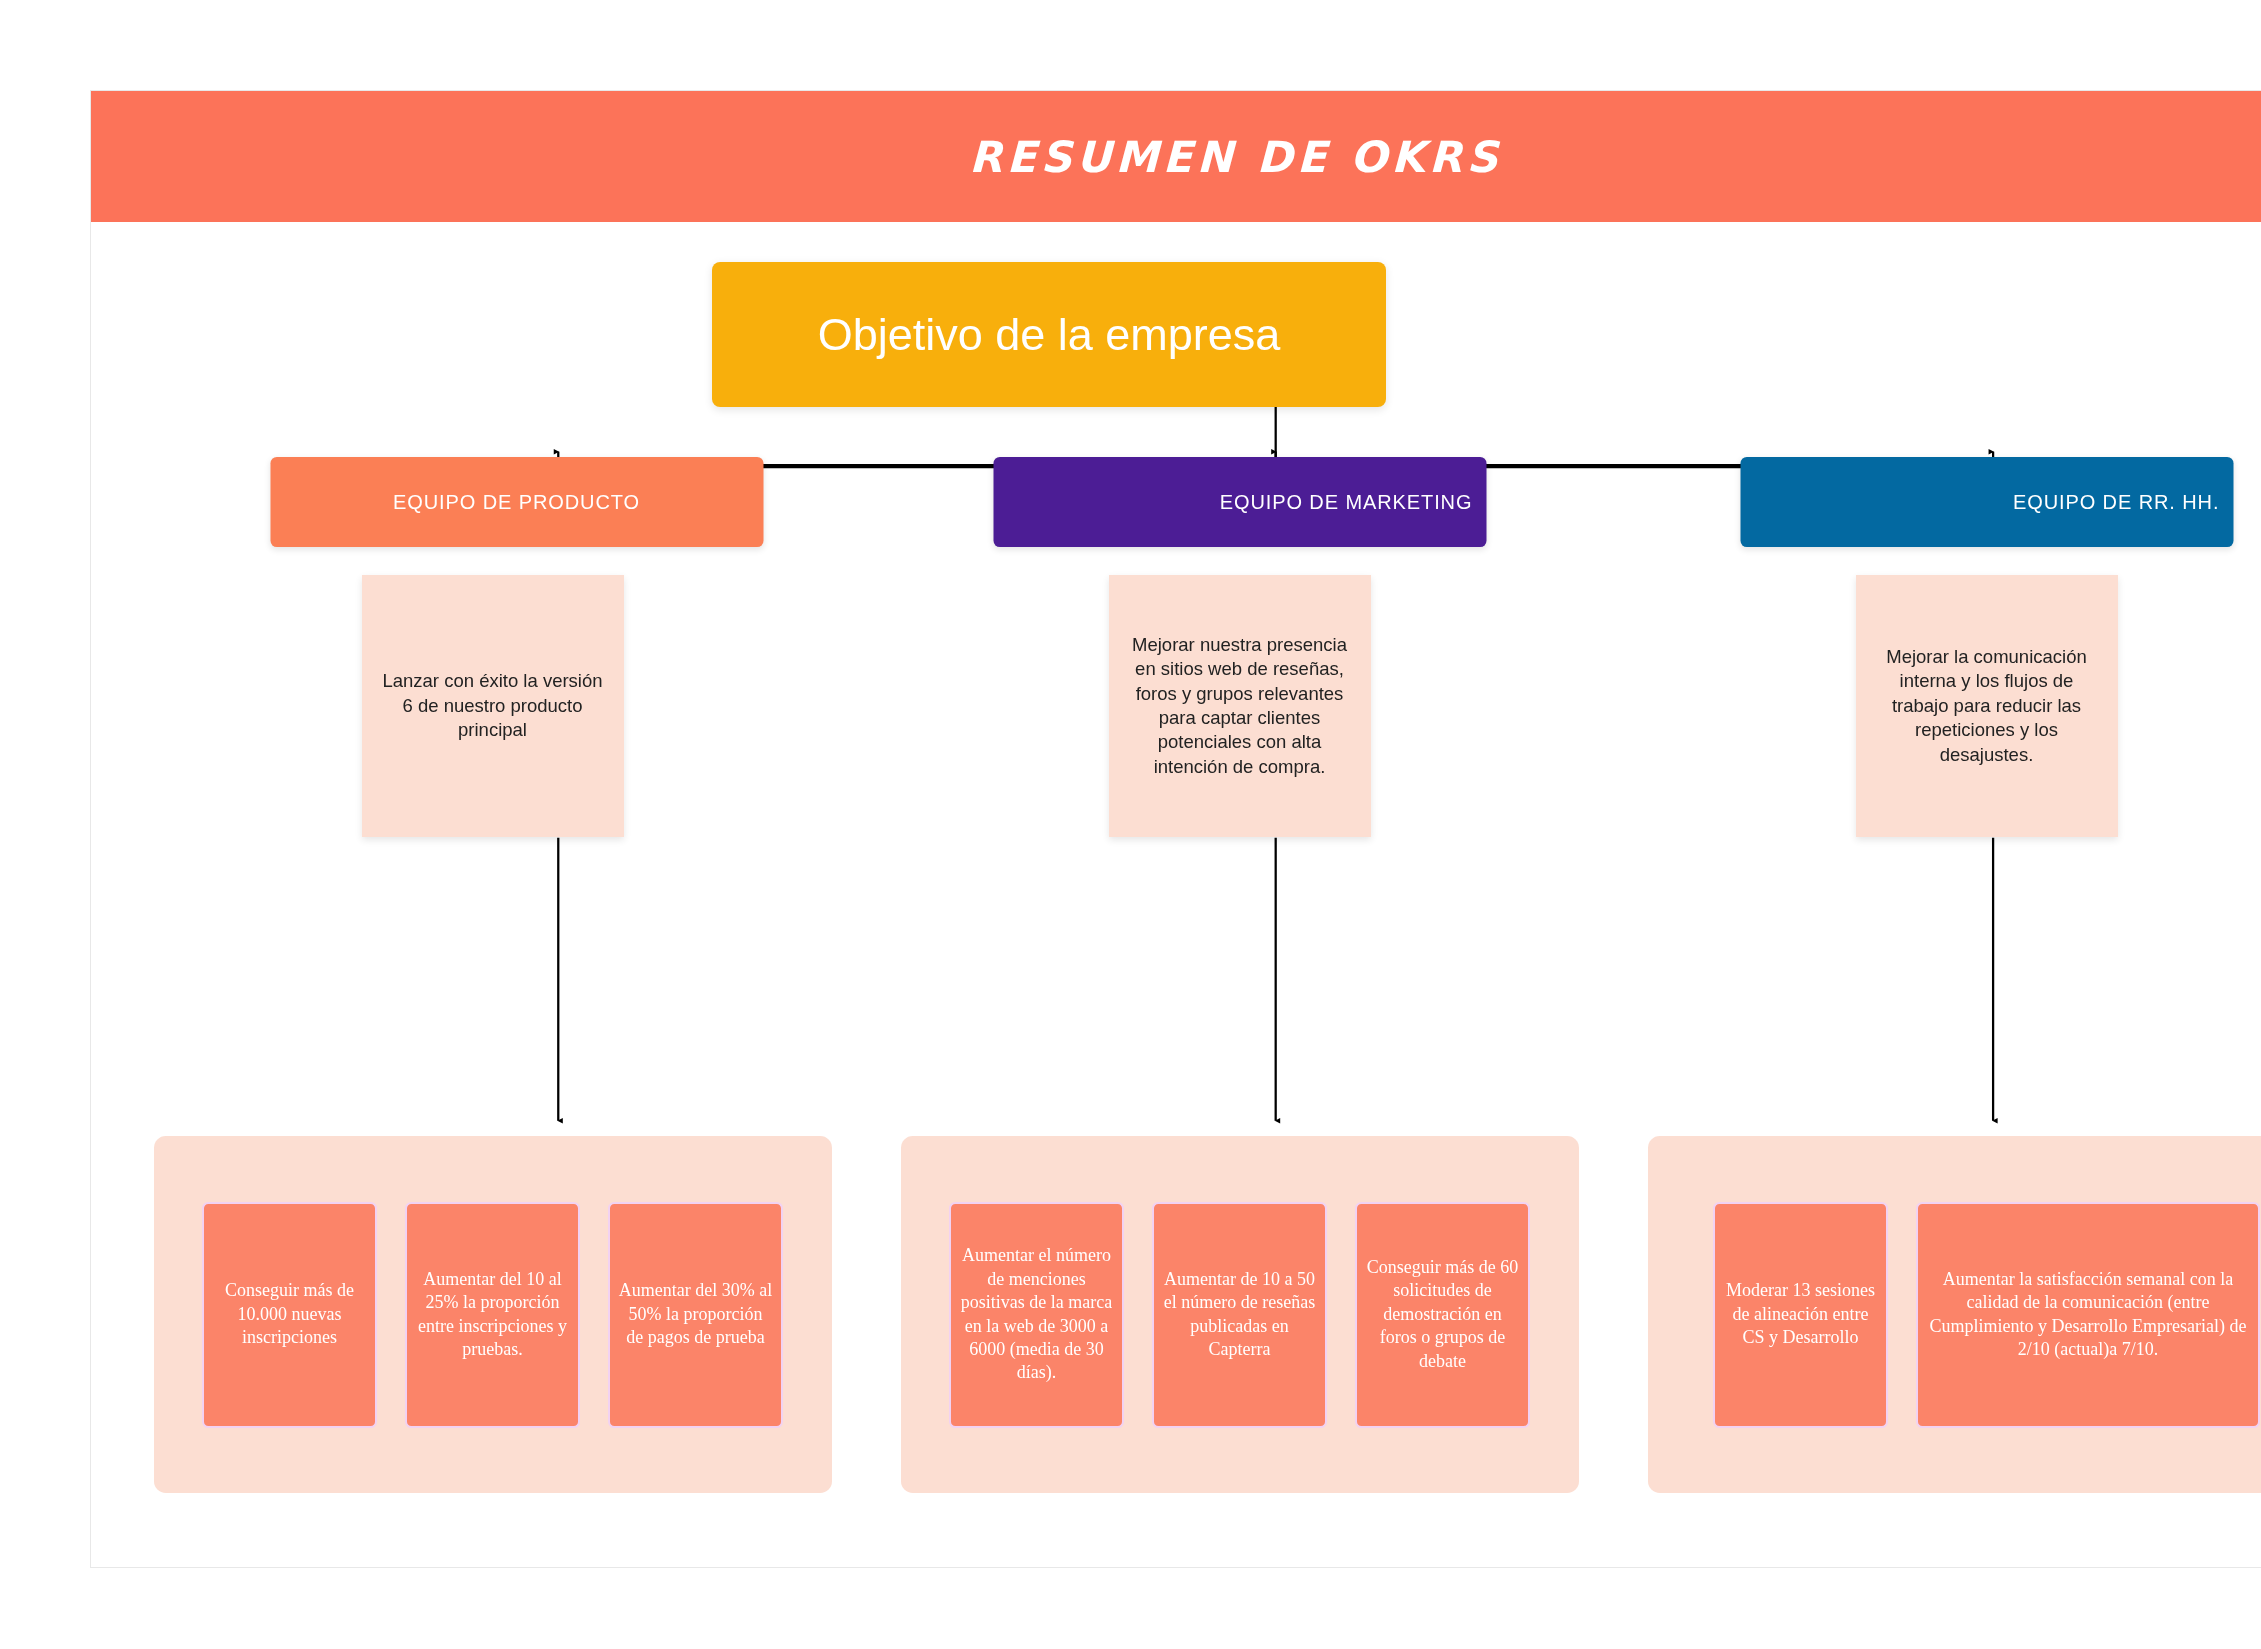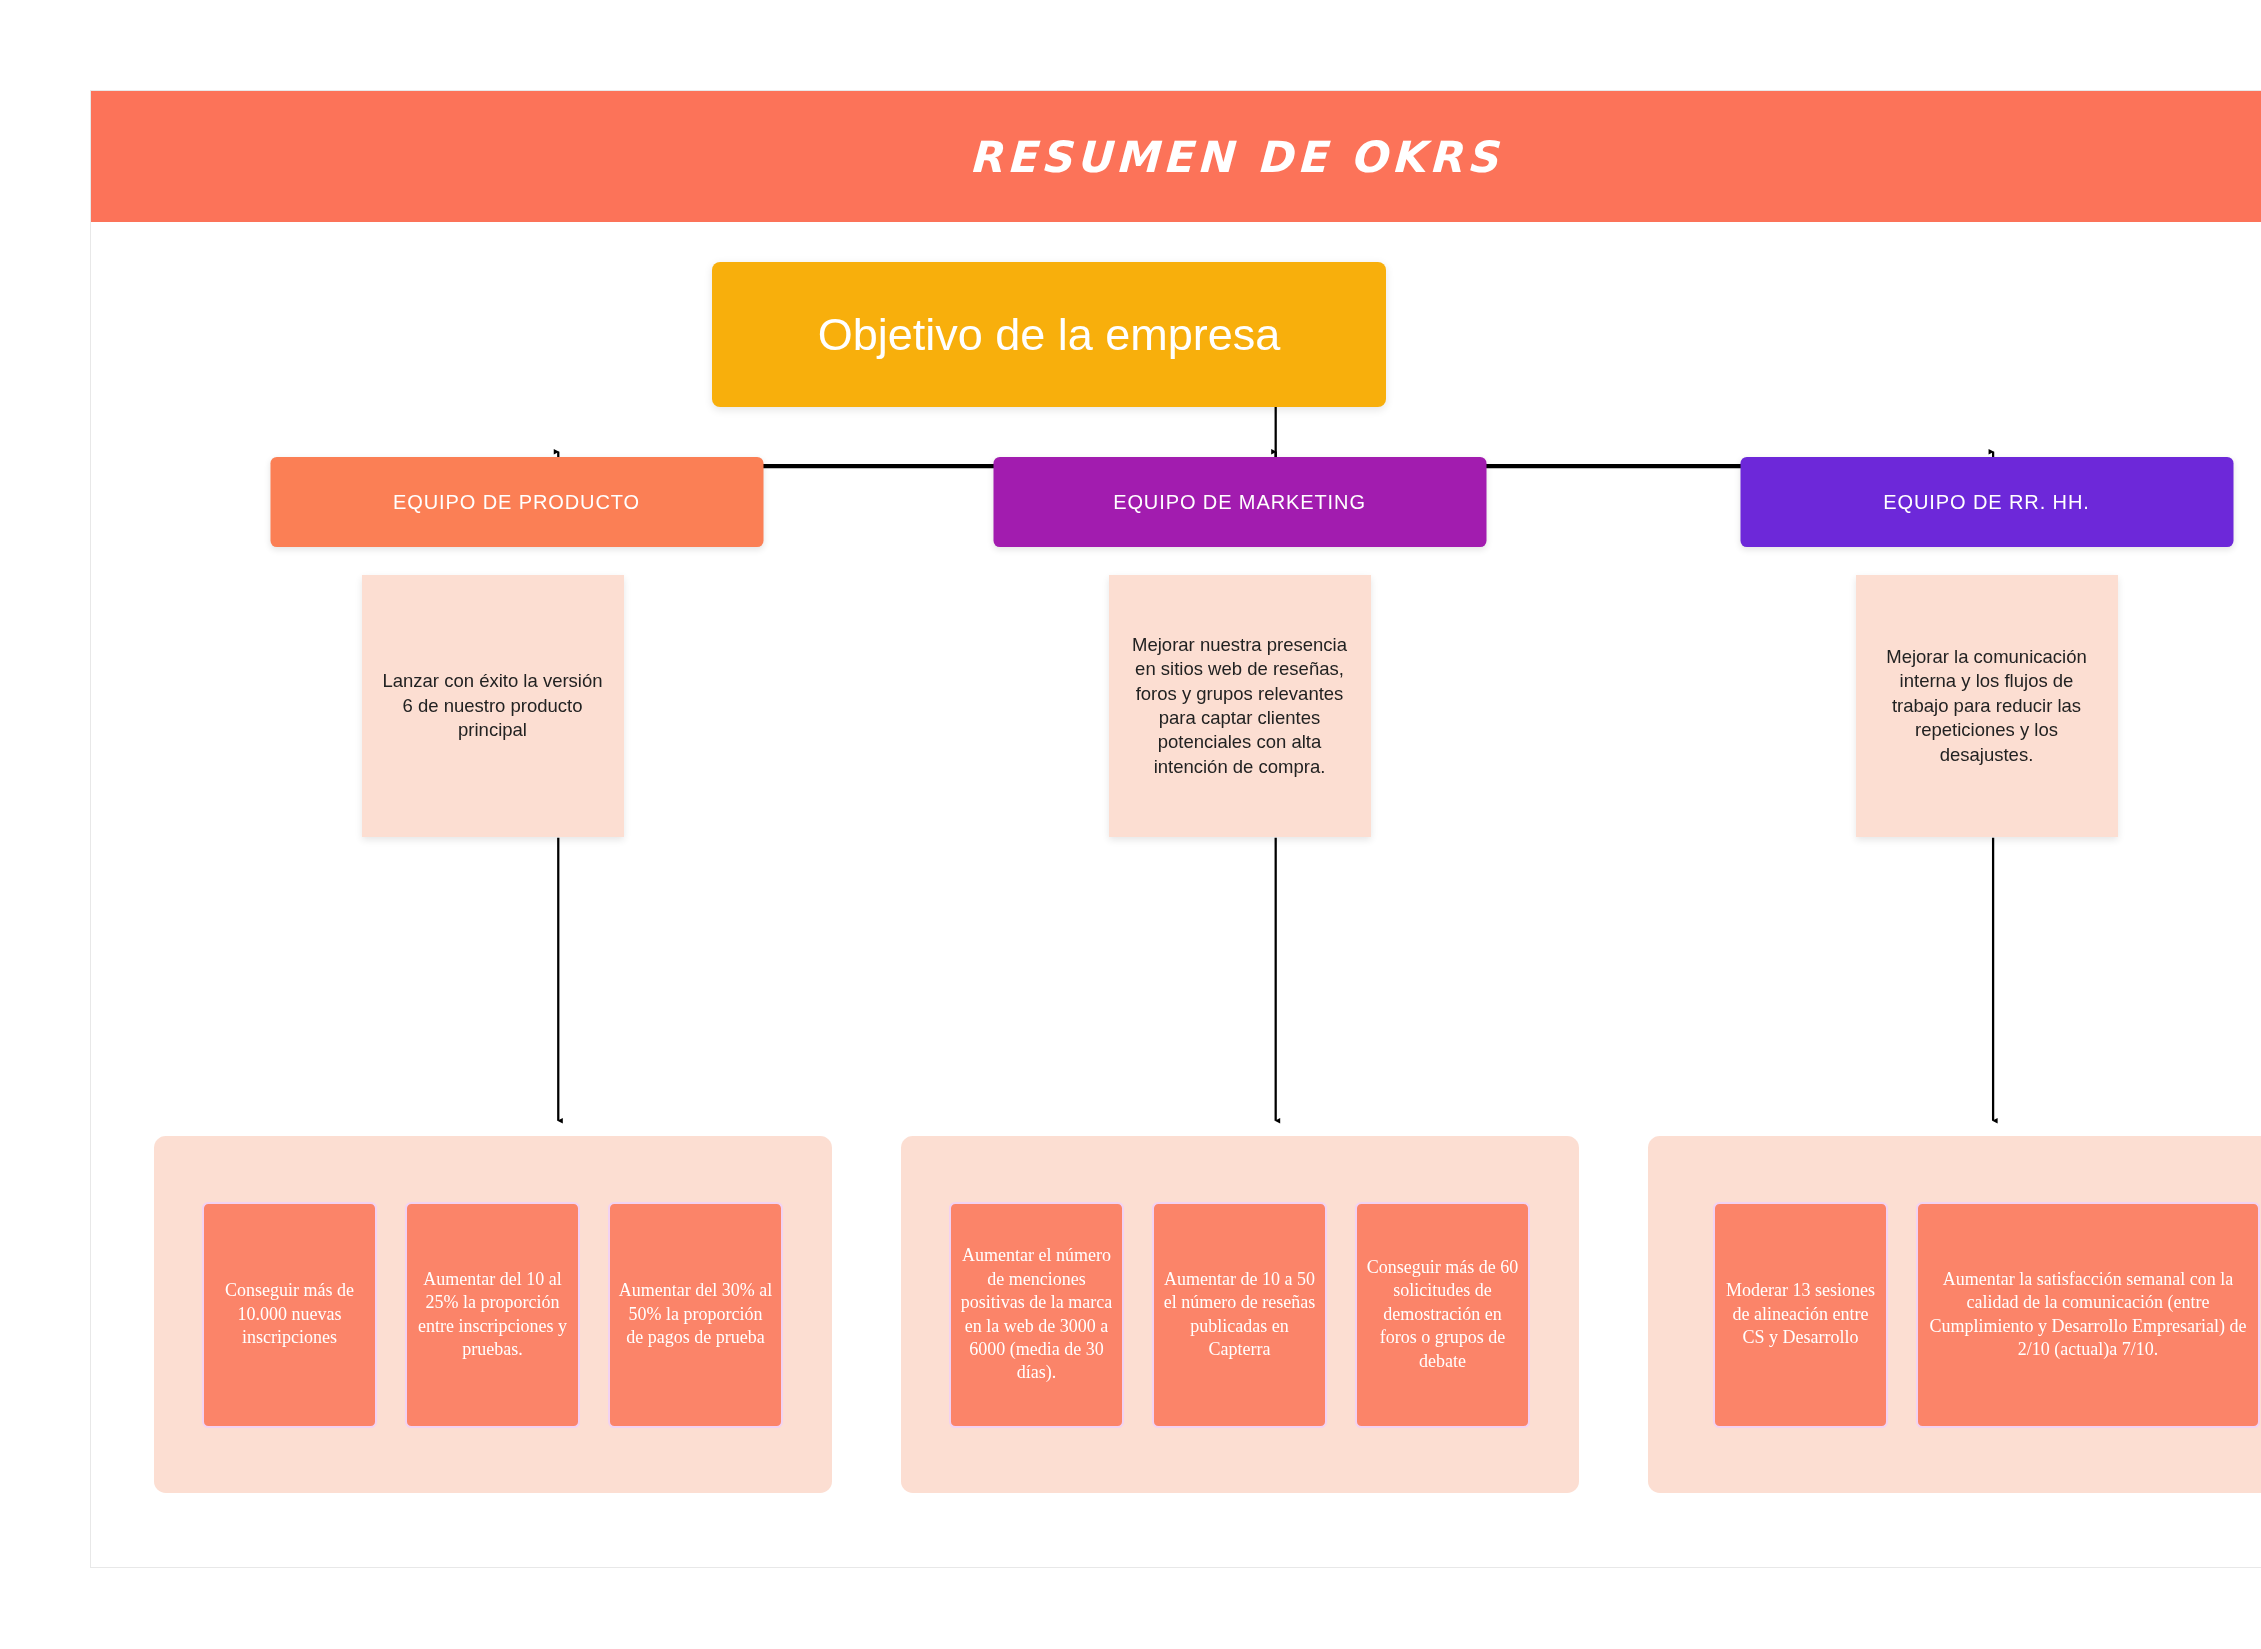--- a/index.html
+++ b/index.html
@@ -239,41 +239,41 @@
         <div class="kr-card w-narrow">
           <div class="kr-label">Aumentar del 10 al 25% la proporción entre inscripciones y pruebas.</div>
         </div>
         <div class="kr-card w-narrow">
           <div class="kr-label">Aumentar del 30% al 50% la proporción de pagos de prueba</div>
         </div>
       </div>
     </div>
 
     <div class="column" id="col-marketing">
-      <div class="team-header" style="background:#a21caf;">
+      <div class="team-header" style="background:#4c1d95;justify-content:flex-end;">
         <div class="team-header-label">EQUIPO DE MARKETING</div>
       </div>
       <div class="team-objective">
         <div class="team-objective-label">Mejorar nuestra presencia en sitios web de reseñas, foros y grupos relevantes para captar clientes potenciales con alta intención de compra.</div>
       </div>
       <div class="kr-group">
         <div class="kr-card w-narrow">
           <div class="kr-label">Aumentar el número de menciones positivas de la marca en la web de 3000 a 6000 (media de 30 días).</div>
         </div>
         <div class="kr-card w-narrow">
           <div class="kr-label">Aumentar de 10 a 50 el número de reseñas publicadas en Capterra</div>
         </div>
         <div class="kr-card w-narrow">
           <div class="kr-label">Conseguir más de 60 solicitudes de demostración en foros o grupos de debate</div>
         </div>
       </div>
     </div>
 
     <div class="column" id="col-hr">
-      <div class="team-header" style="background:#6d28d9;">
+      <div class="team-header" style="background:#0369a1;justify-content:flex-end;">
         <div class="team-header-label">EQUIPO DE RR. HH.</div>
       </div>
       <div class="team-objective">
         <div class="team-objective-label">Mejorar la comunicación interna y los flujos de trabajo para reducir las repeticiones y los desajustes.</div>
       </div>
       <div class="kr-group">
         <div class="kr-card w-narrow">
           <div class="kr-label">Moderar 13 sesiones de alineación entre CS y Desarrollo</div>
         </div>
         <div class="kr-card w-wide">

